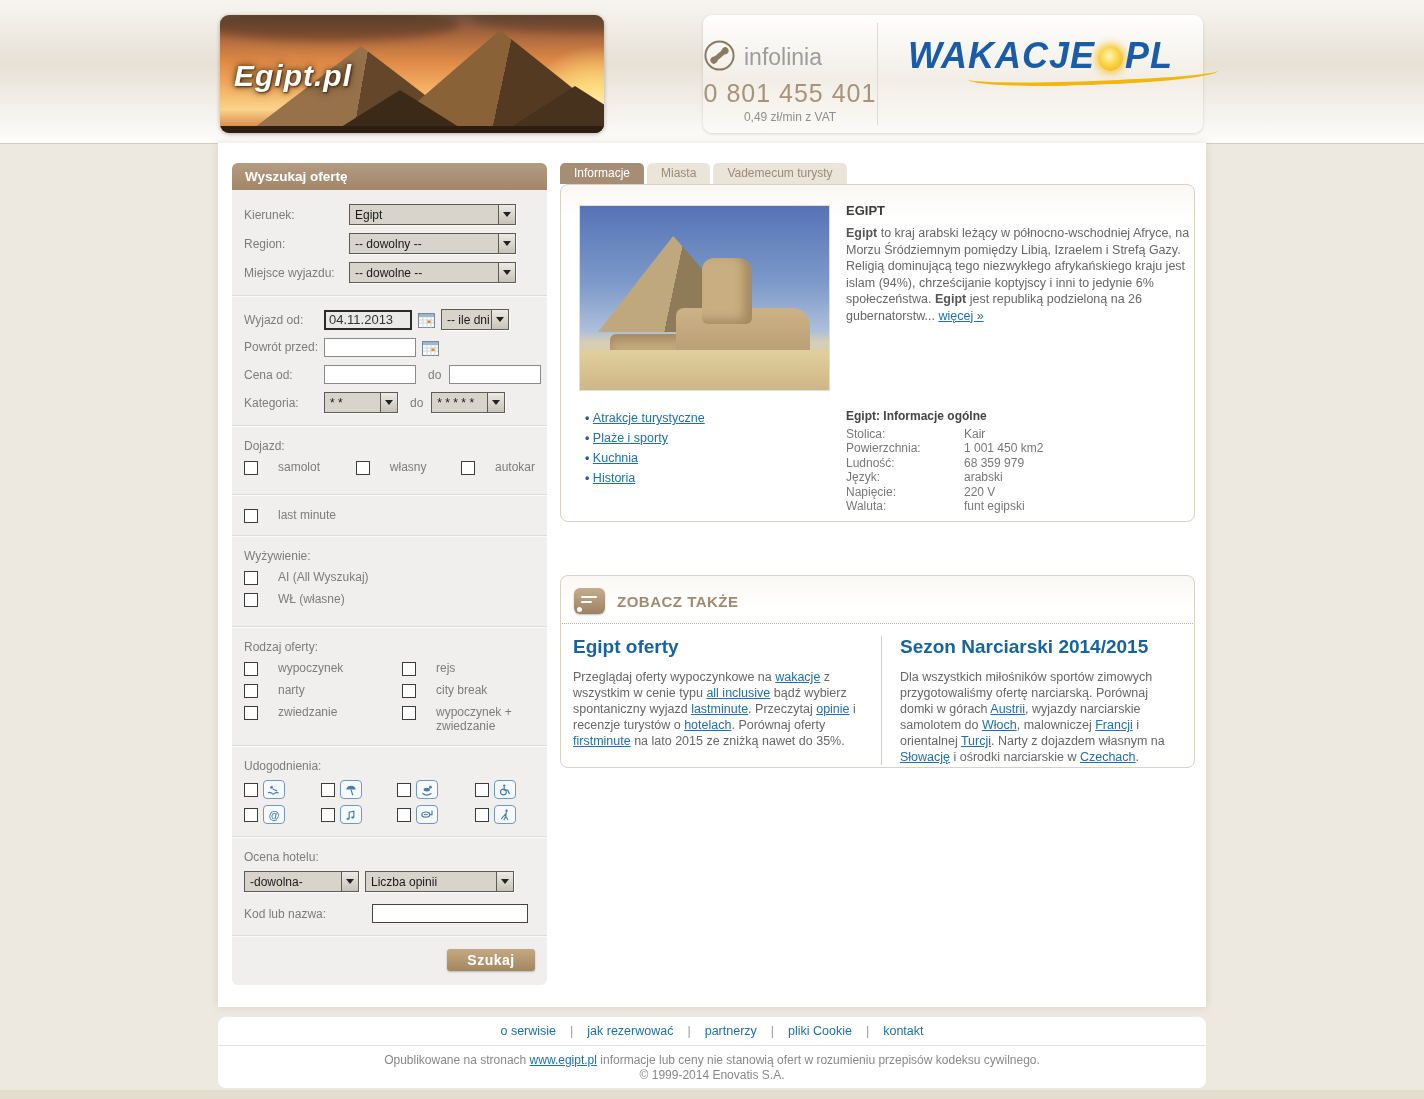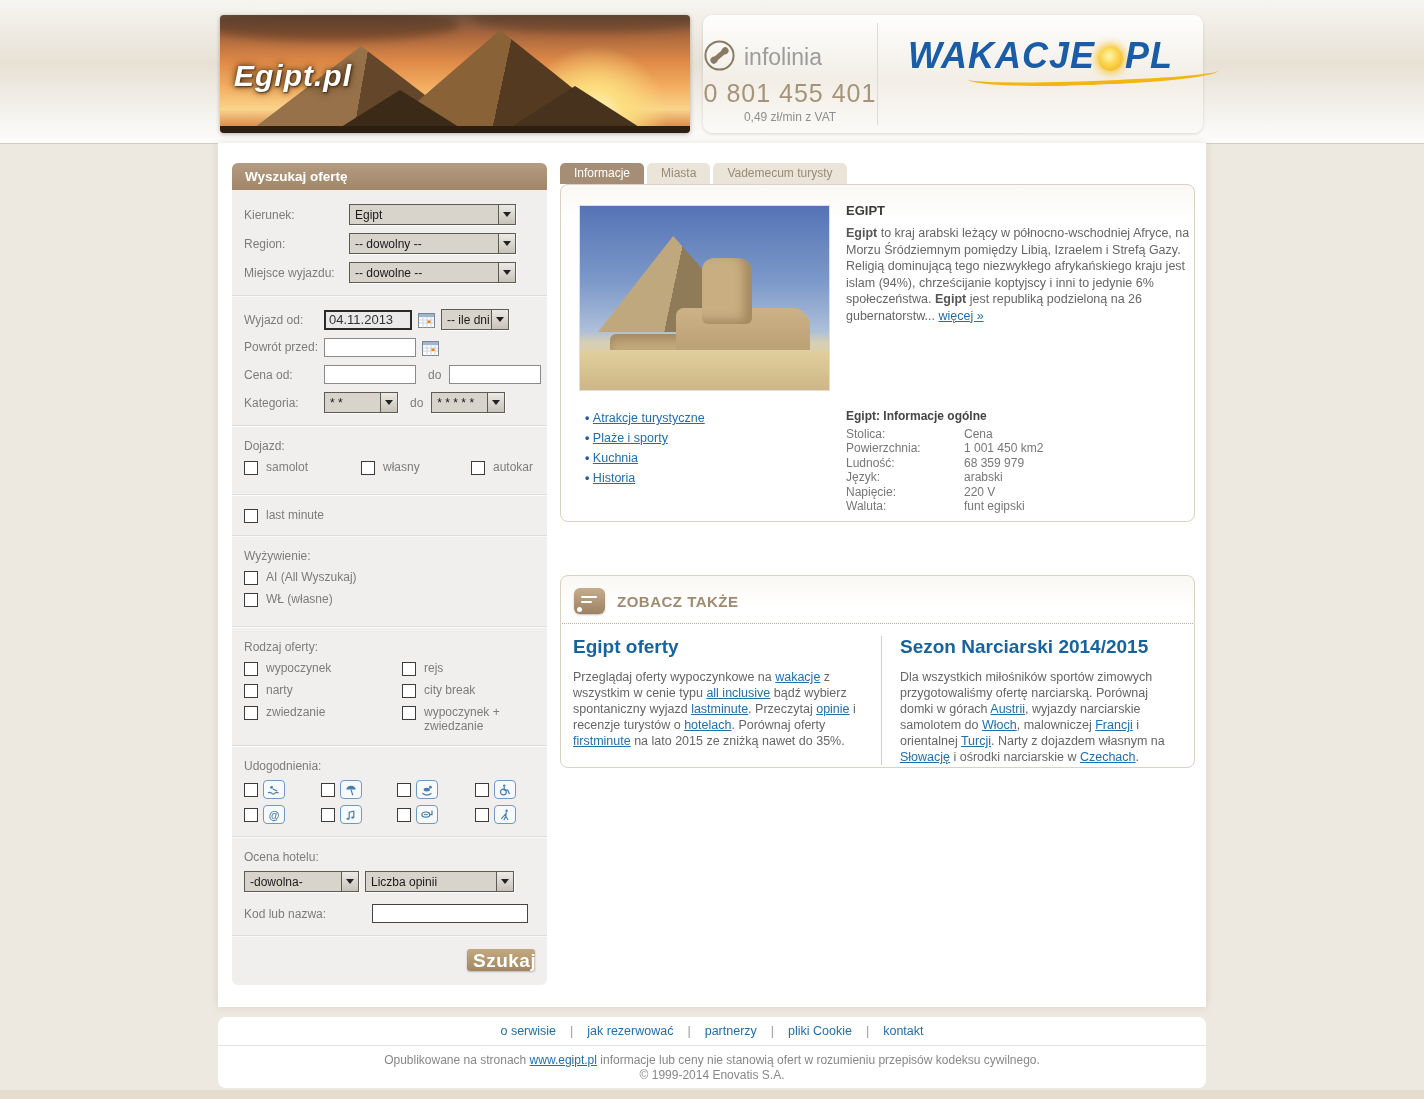--- a/index.html
+++ b/index.html
@@ -4,21 +4,21 @@
 <style>
   html,body{margin:0;padding:0}
   body{width:1424px;height:1099px;position:relative;overflow:hidden;background:#eee9e0;
        font-family:"Liberation Sans",sans-serif;font-size:12px;color:#666}
 
   
   .header-band{position:absolute;left:0;top:0;width:1424px;height:143px;
     background:linear-gradient(180deg,#f7f5f1 0%,#e7e1d5 45%,#fdfdfc 100%);
     border-bottom:1px solid #d3ccbe}
 
-  .banner{position:absolute;left:220px;top:15px;width:470px;height:118px;border-radius:4px;
+  .banner{position:absolute;left:220px;top:15px;width:384px;height:118px;border-radius:9px;
     overflow:hidden;box-shadow:0 1px 4px rgba(60,40,20,.35);cursor:pointer}
   .b-sky{position:absolute;inset:0;
     background:linear-gradient(180deg,#6e523f 0%,#a8663d 16%,#e08a47 40%,#f4b063 62%,#f9d48b 80%,#cf7036 100%)}
   .b-sun{position:absolute;left:300px;top:28px;width:150px;height:150px;border-radius:50%;
     background:radial-gradient(circle,#fff7d8 0%,#fcde7f 28%,rgba(250,190,80,0) 68%)}
   .cloud{position:absolute;background:rgba(70,45,30,.5);border-radius:50%;filter:blur(5px)}
   .c1{left:-20px;top:-8px;width:260px;height:34px}
   .c2{left:250px;top:-12px;width:240px;height:30px;background:rgba(80,50,30,.45)}
   .pyr{position:absolute;bottom:-1px}
   .p-far{left:26px;width:230px;height:88px;background:linear-gradient(100deg,#96714a 50%,#64472a 50%);
@@ -79,32 +79,32 @@
     color:#333;font-family:inherit}
   .inp-date{width:78px;height:16px;border:2px solid #2a2a2a;background:#e9e9e9;font-size:13px}
   .w84{width:84px}.w148{width:148px}
   .cal{margin:0 6px;cursor:pointer;flex:none;display:inline-flex}
   .do-lbl{margin:0 8px 0 12px}
 
   .cb{width:12px;height:12px;border:1px solid #3c3c3c;background:#fff;display:inline-block;
     flex:none;cursor:pointer}
   .cols2{display:flex}
   .col-w158{width:158px;flex:none}
-  .chk-item{display:flex;align-items:flex-start;gap:8px;margin-bottom:7px;line-height:14px}
+  .chk-item{display:flex;align-items:flex-start;gap:20px;margin-bottom:7px;line-height:14px}
   .chk-item .cb{margin-top:1px}
   .sec-label{margin-bottom:7px}
 
   .udgrid{display:grid;grid-template-columns:77px 76px 78px auto;row-gap:6px;margin-top:4px}
   .udcell{display:flex;align-items:center}
   .iconbox{width:20px;height:17px;border:1px solid #6f99c4;border-radius:4px;background:#f6fafd;
     display:inline-flex;align-items:center;justify-content:center;color:#4a7cb0;margin-left:5px;
     font-weight:bold;font-size:11px}
 
-  .btn-szukaj{display:block;margin-left:auto;width:68px;height:22px;border:none;border-radius:3px;
-    background:linear-gradient(180deg,#c3a983,#a3865f);color:#fff;font-weight:bold;font-size:19px;
+  .btn-szukaj{display:block;margin-left:auto;width:88px;height:22px;border:none;border-radius:3px;
+    background:linear-gradient(180deg,#c3a983,#a3865f);color:#fff;font-weight:bold;font-size:14px;
     font-family:inherit;cursor:pointer;box-shadow:0 1px 2px rgba(0,0,0,.25);letter-spacing:.5px}
 
   
   .main{position:absolute;left:342px;top:20px;width:635px}
   .tabs{display:flex;gap:3px;height:21px}
   .tab{height:21px;line-height:21px;padding:0 14px;border-radius:5px 5px 0 0;font-size:12px;cursor:pointer}
   .tab-active{background:#a58e75;color:#fff;position:relative}
   .tab-active::after{content:'';position:absolute;left:26px;top:21px;
     border:5px solid transparent;border-top:6px solid #a58e75}
   .tab-idle{background:#ebe4d9;color:#998b79}
@@ -501,21 +501,21 @@
         <li><a href="#" class="lnk">Atrakcje turystyczne</a></li>
         <li><a href="#" class="lnk">Plaże i sporty</a></li>
         <li><a href="#" class="lnk">Kuchnia</a></li>
         <li><a href="#" class="lnk">Historia</a></li>
       </ul>
 
       <div class="geninfo">
         <div class="geninfo-title">Egipt: Informacje ogólne</div>
         <div class="gi-row">
             <span>Stolica:</span>
-            <span>Cena</span>
+            <span>Kair</span>
           </div>
         <div class="gi-row">
             <span>Powierzchnia:</span>
             <span>1 001 450 km2</span>
           </div>
         <div class="gi-row">
             <span>Ludność:</span>
             <span>68 359 979</span>
           </div>
         <div class="gi-row">

